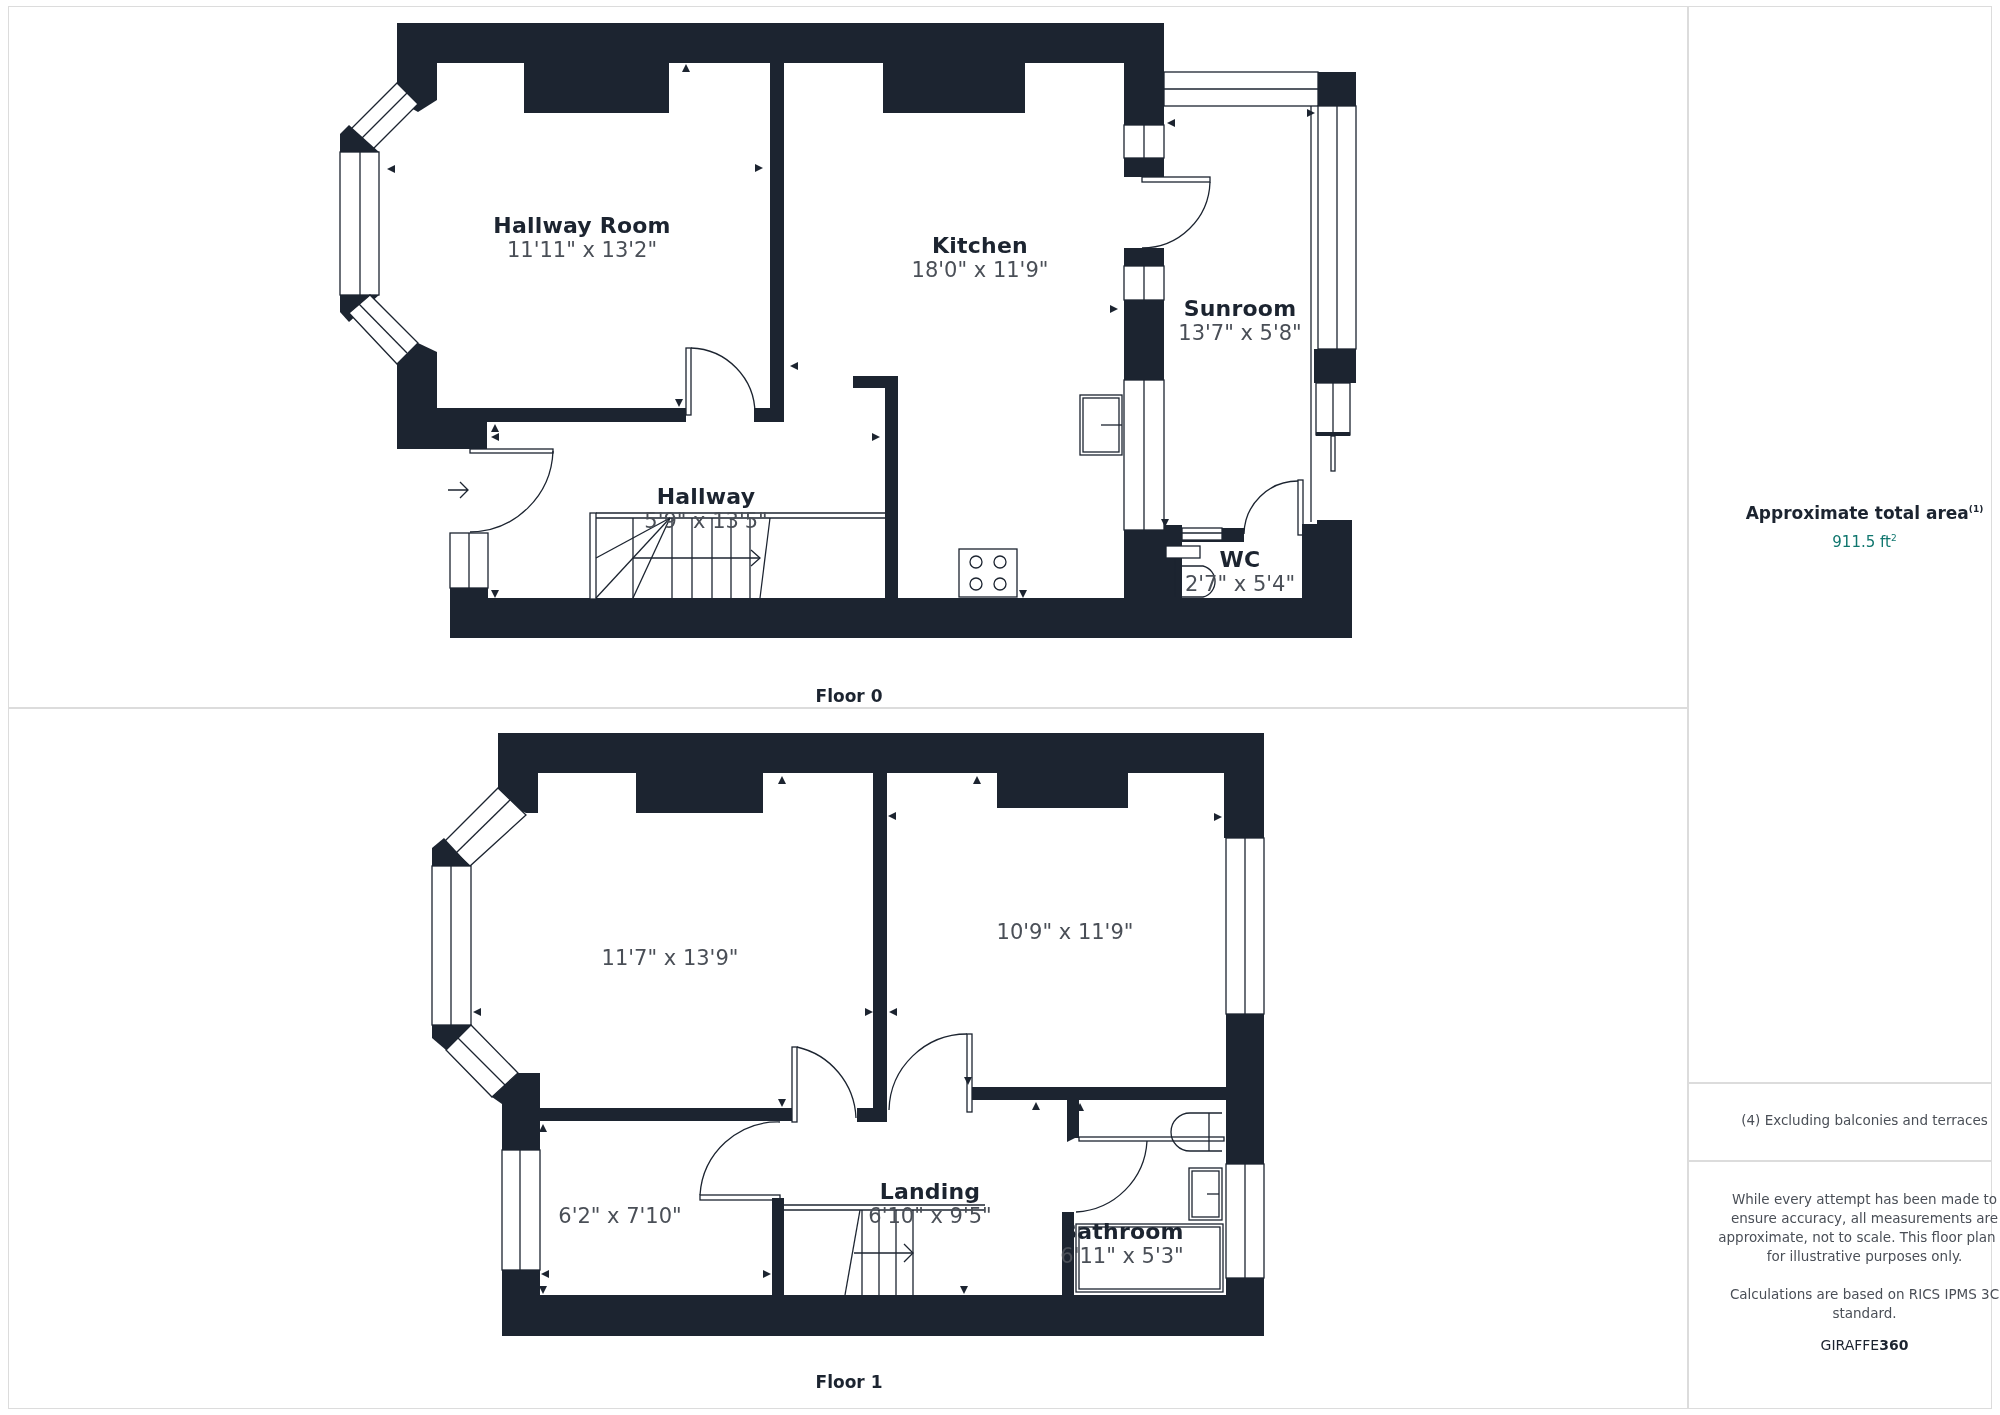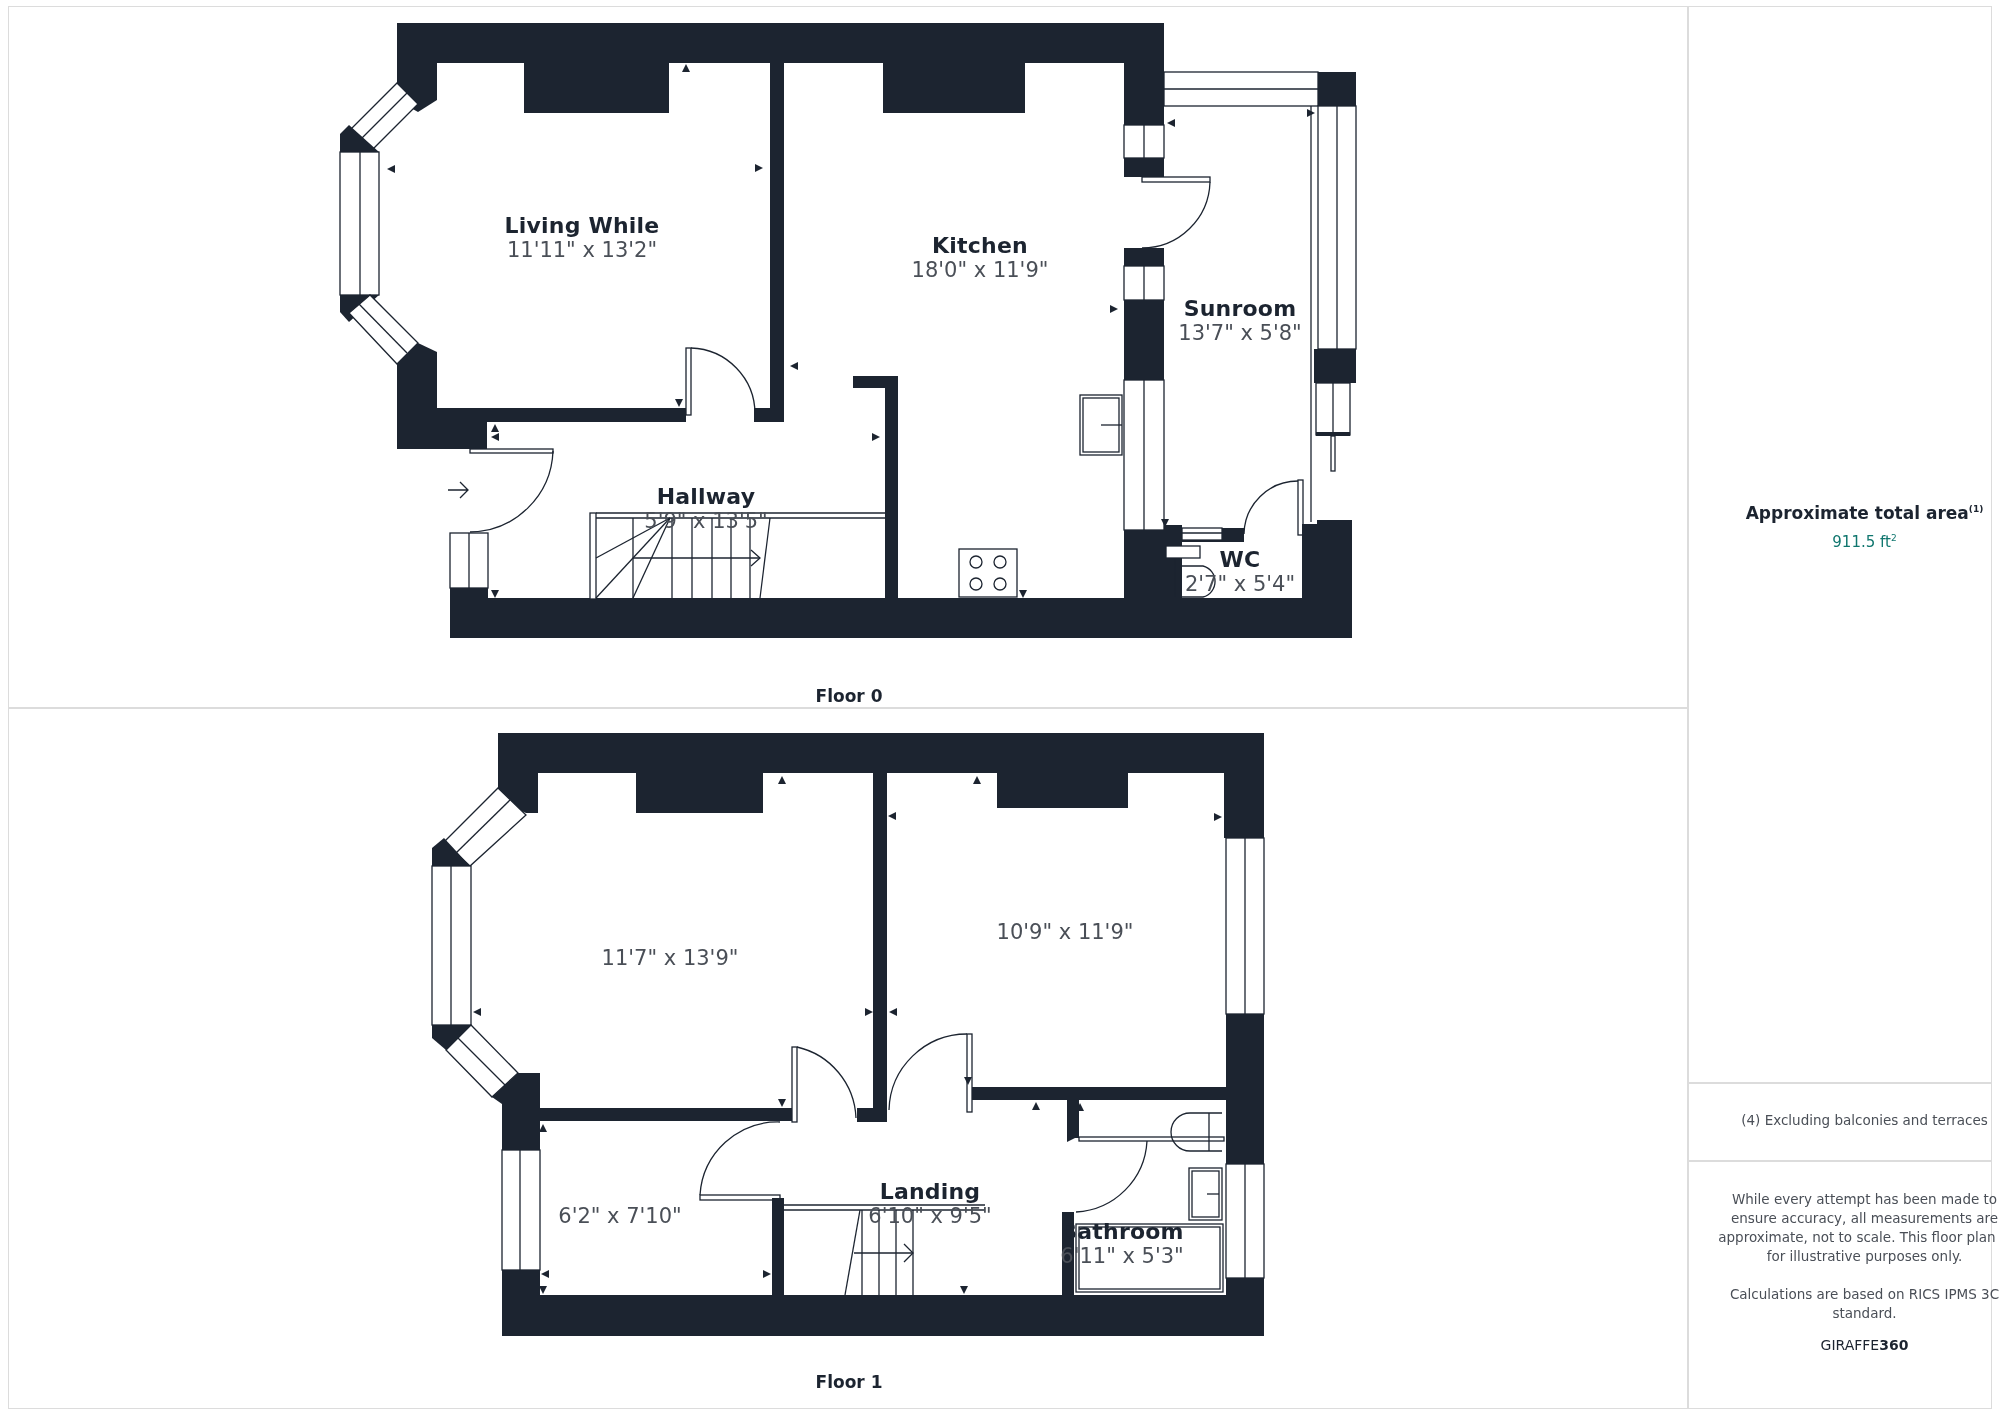--- a/index.html
+++ b/index.html
@@ -252,21 +252,21 @@
     <polygon class="ar" points="543,1294 539,1286 547,1286"></polygon>
     <polygon class="ar" points="771,1274 763,1270 763,1278"></polygon>
     <polygon class="ar" points="541,1274 549,1270 549,1278"></polygon>
     <polygon class="ar" points="964,1294 960,1286 968,1286"></polygon>
     <polygon class="ar" points="1075,1138 1067,1134 1067,1142"></polygon>
     <polygon class="ar" points="1080,1103 1076,1111 1084,1111"></polygon>
   </g>
 </svg>
 
 <div class="room-label" style="left:582px; top:237px;">
-  <div class="room-name">Living While</div>
+  <div class="room-name">Hallway Room</div>
   <div class="room-dim">11'11" x 13'2"</div>
 </div>
 <div class="room-label" style="left:980px; top:257px;">
   <div class="room-name">Kitchen</div>
   <div class="room-dim">18'0" x 11'9"</div>
 </div>
 <div class="room-label" style="left:1240px; top:320px;">
   <div class="room-name">Sunroom</div>
   <div class="room-dim">13'7" x 5'8"</div>
 </div>

